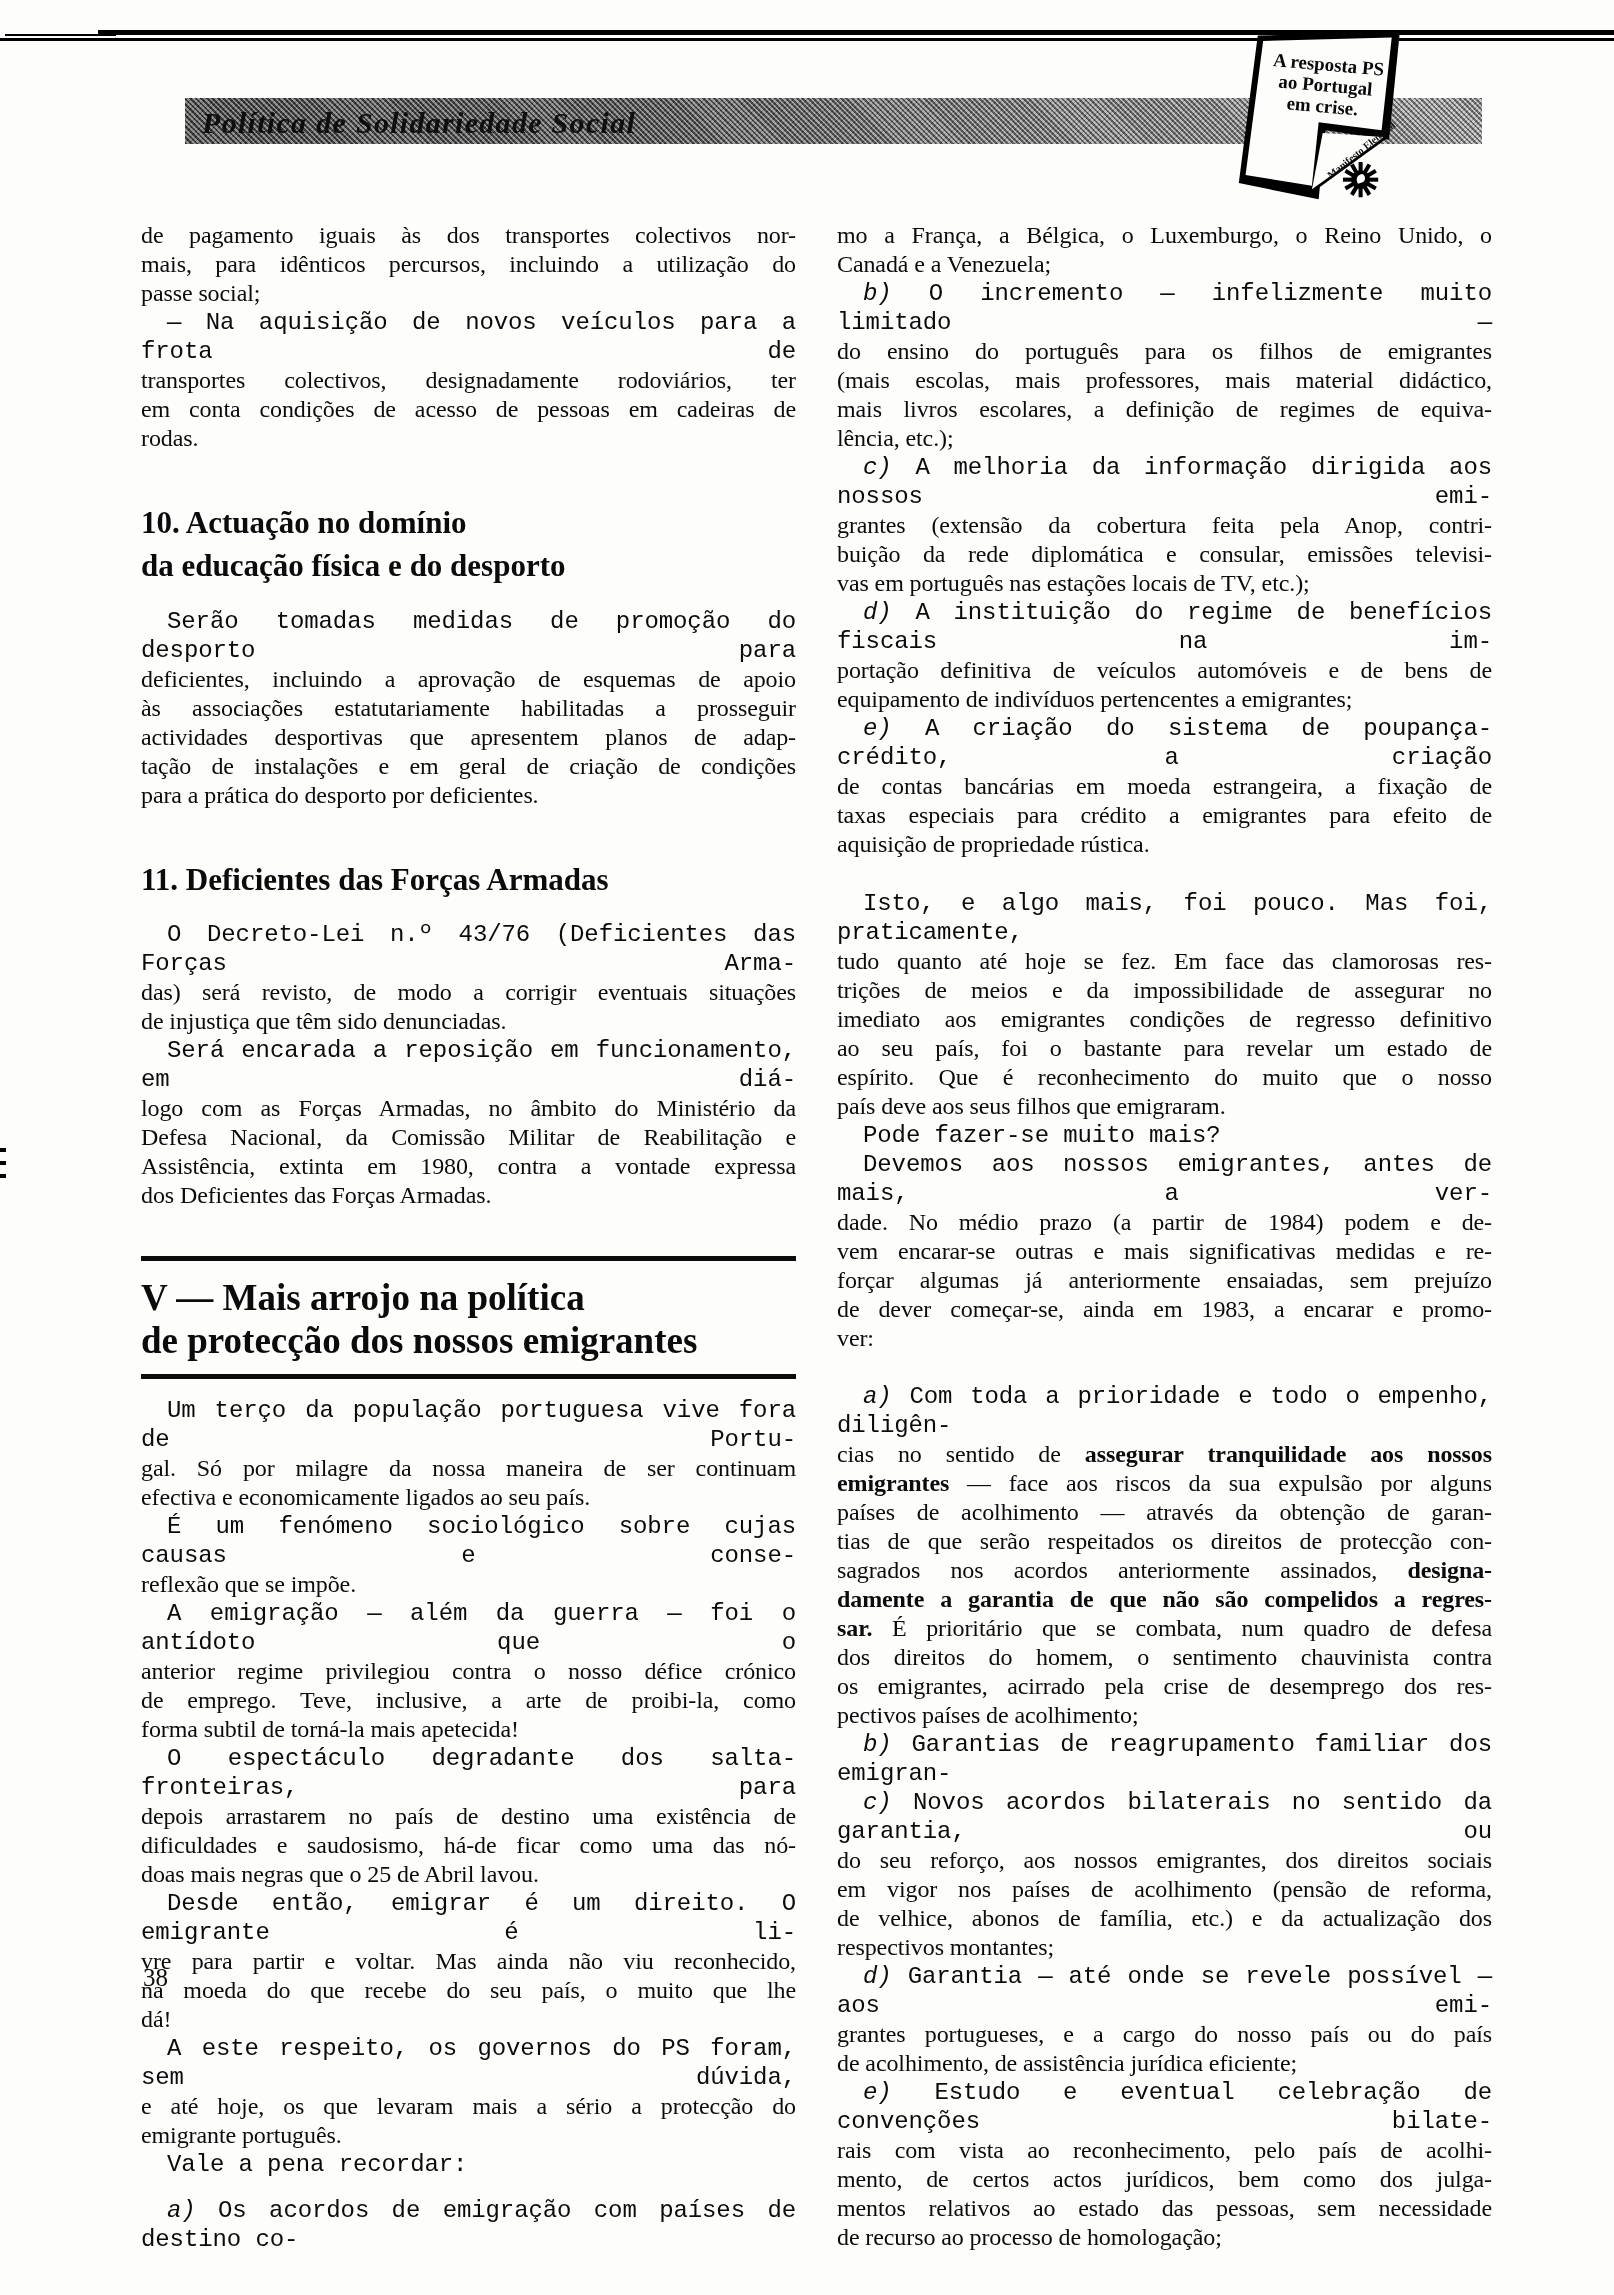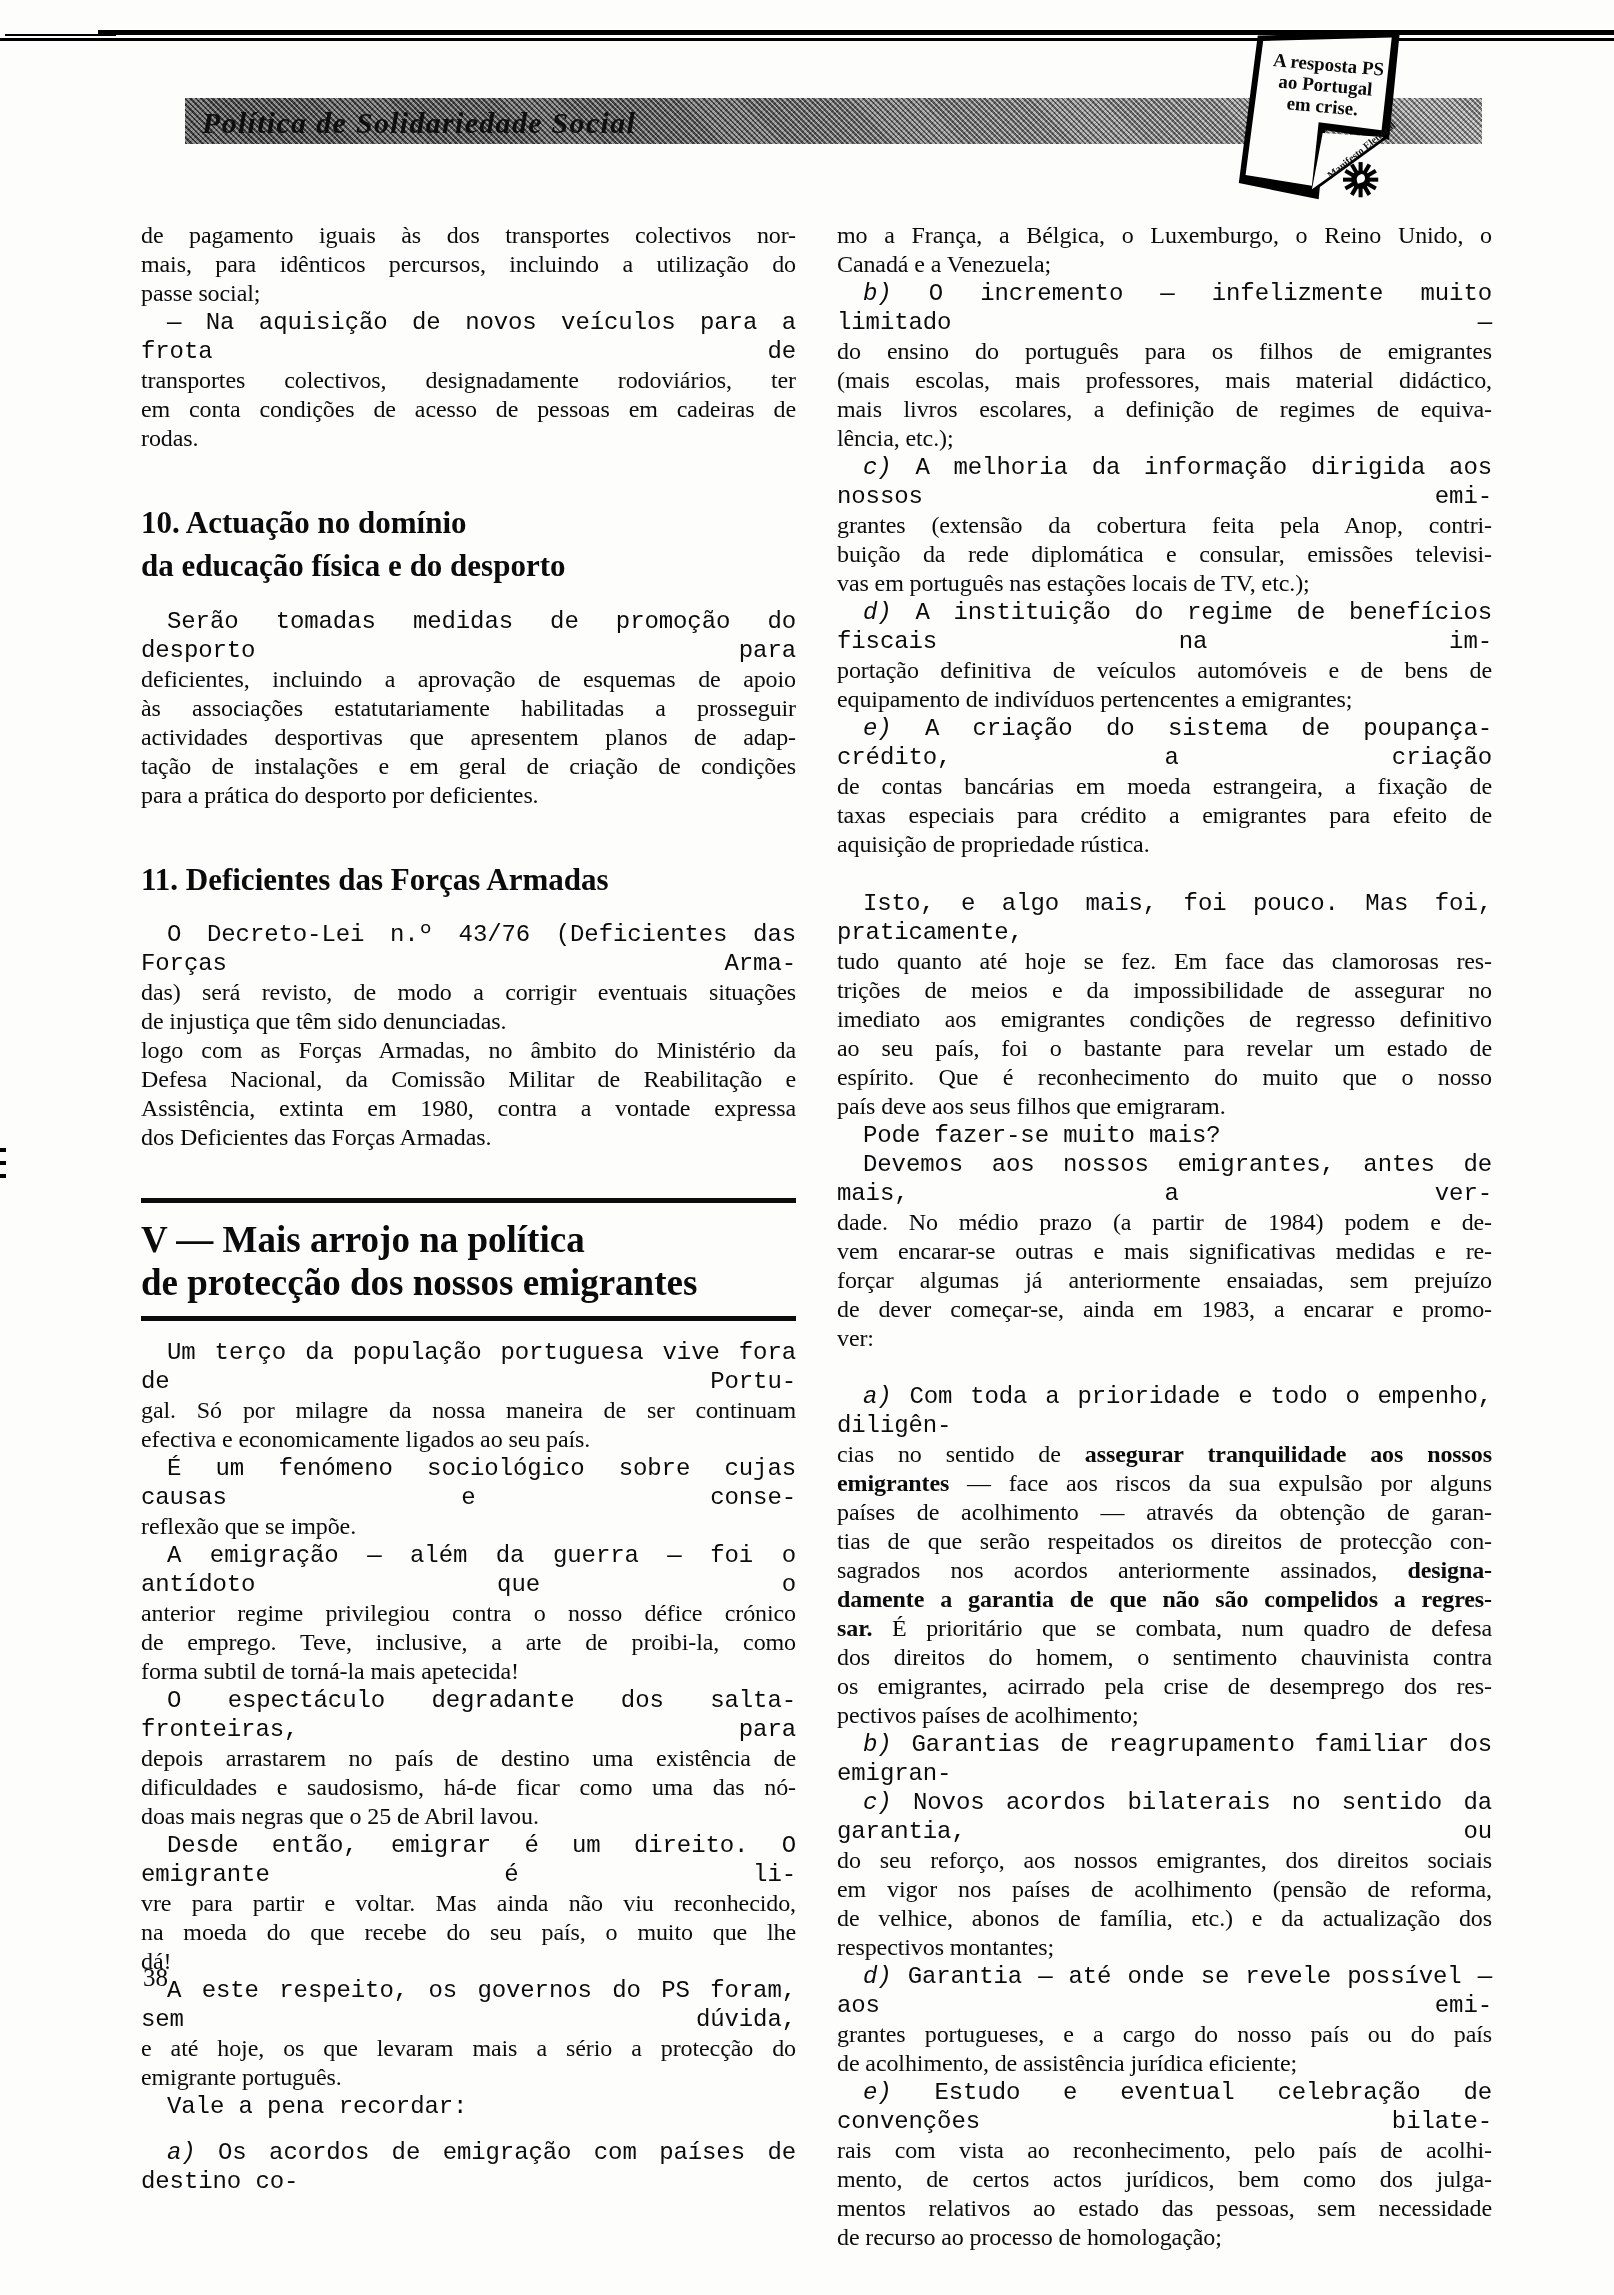--- a/index.html
+++ b/index.html
@@ -118,20 +118,21 @@
       </div>
       <div class="h2">
         <div class="line last">11. Deficientes das Forças Armadas</div>
       </div>
       <div class="para">
         <div class="line first">O Decreto-Lei n.º 43/76 (Deficientes das Forças Arma-</div>
         <div class="line">das) será revisto, de modo a corrigir eventuais situações</div>
         <div class="line last">de injustiça que têm sido denunciadas.</div>
       </div>
       <div class="para">
+        <div class="line first">Será encarada a reposição em funcionamento, em diá-</div>
         <div class="line">logo com as Forças Armadas, no âmbito do Ministério da</div>
         <div class="line">Defesa Nacional, da Comissão Militar de Reabilitação e</div>
         <div class="line">Assistência, extinta em 1980, contra a vontade expressa</div>
         <div class="line last">dos Deficientes das Forças Armadas.</div>
       </div>
       <div class="hv">
         <div class="line">V — Mais arrojo na política</div>
         <div class="line last">de protecção dos nossos emigrantes</div>
       </div>
       <div class="para">

